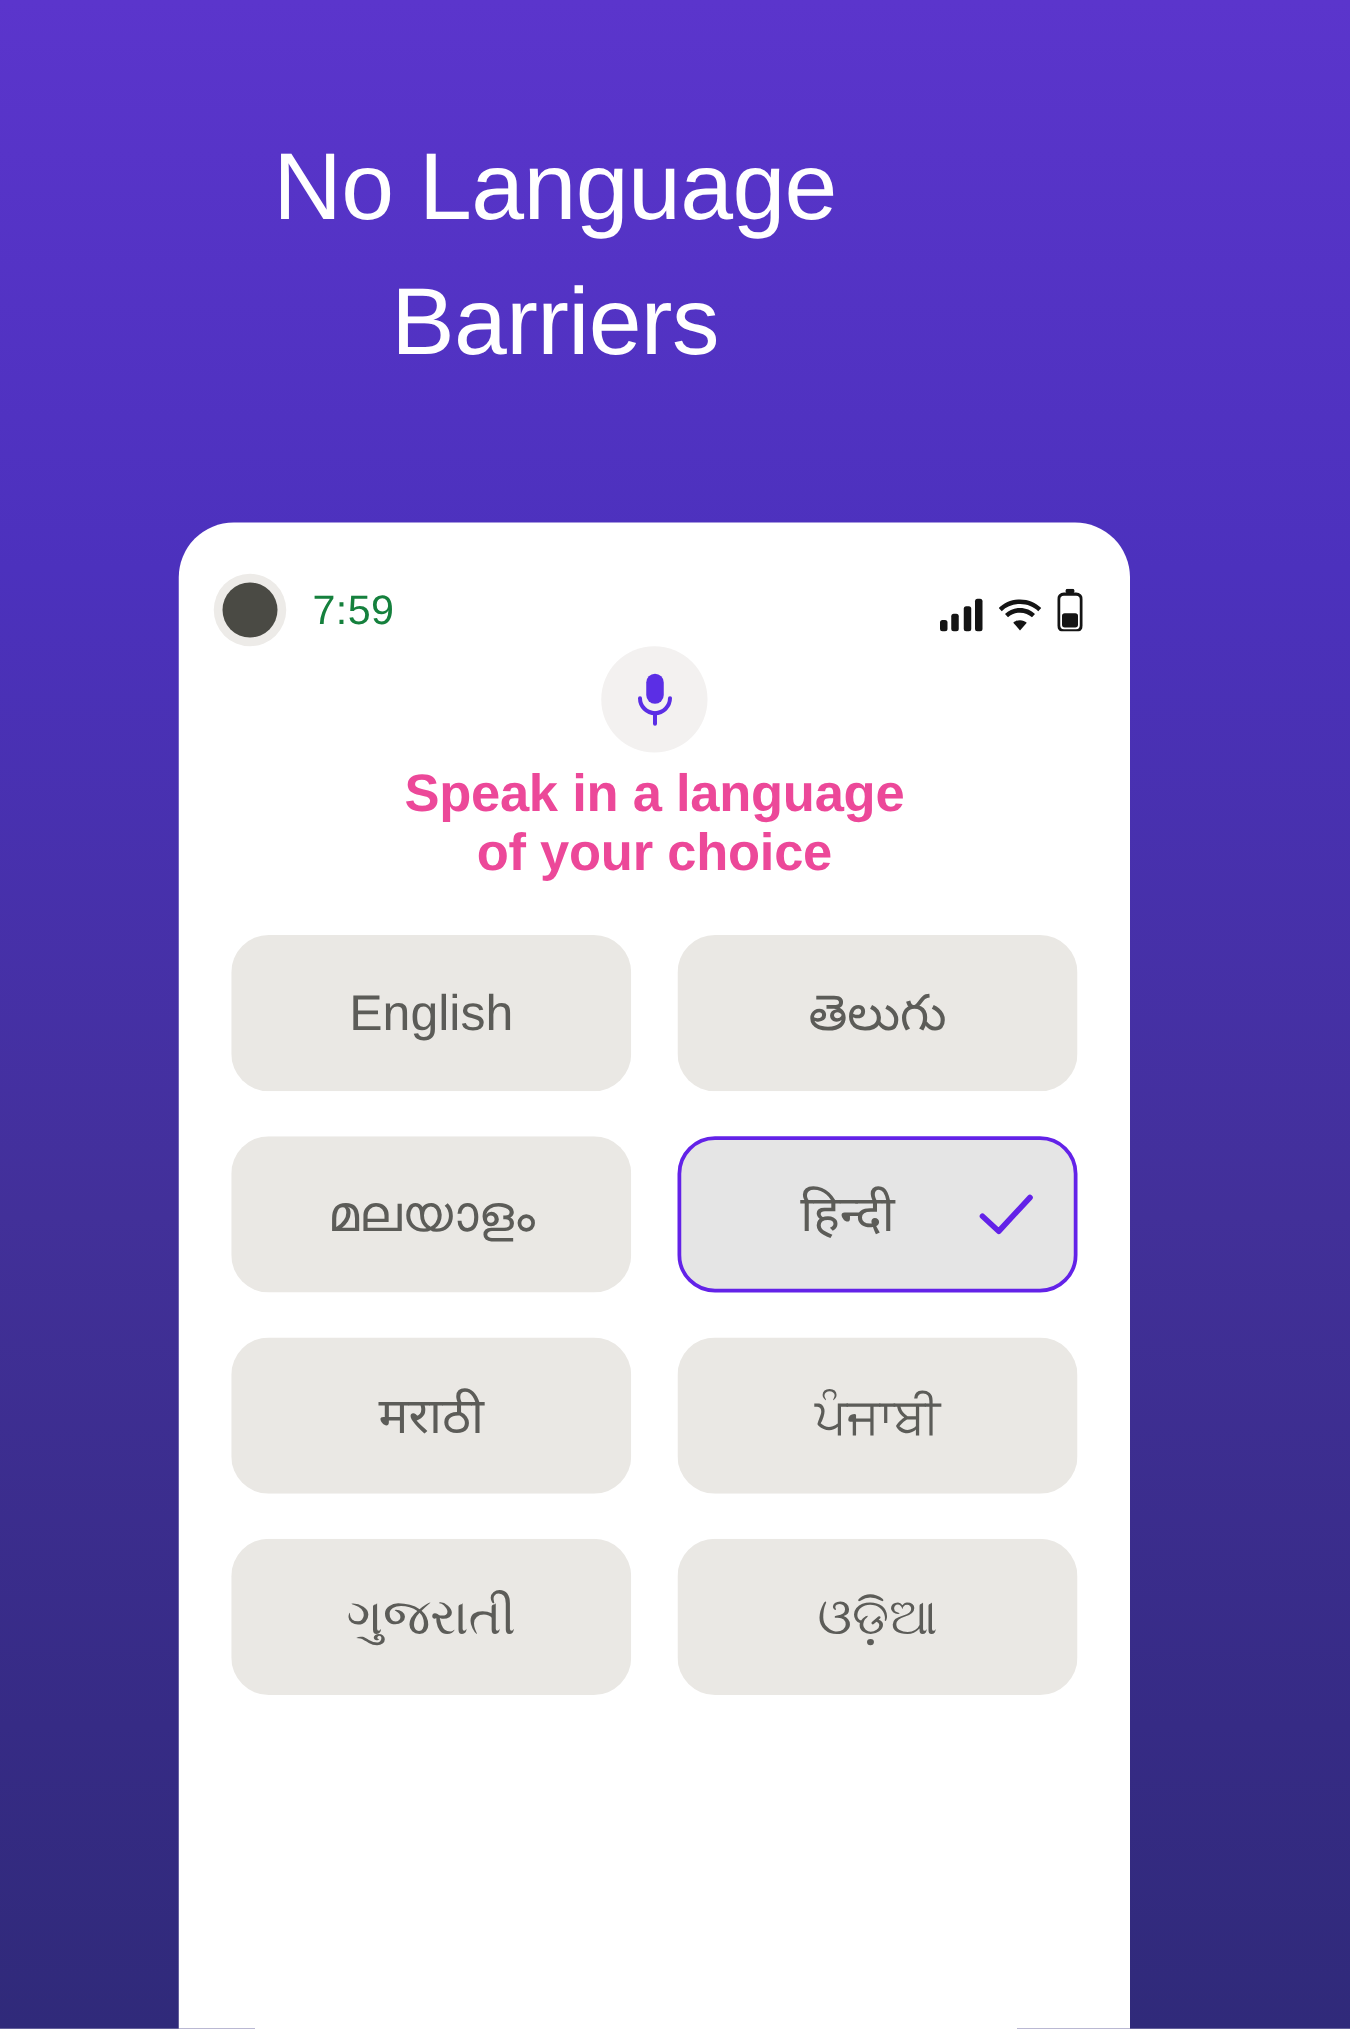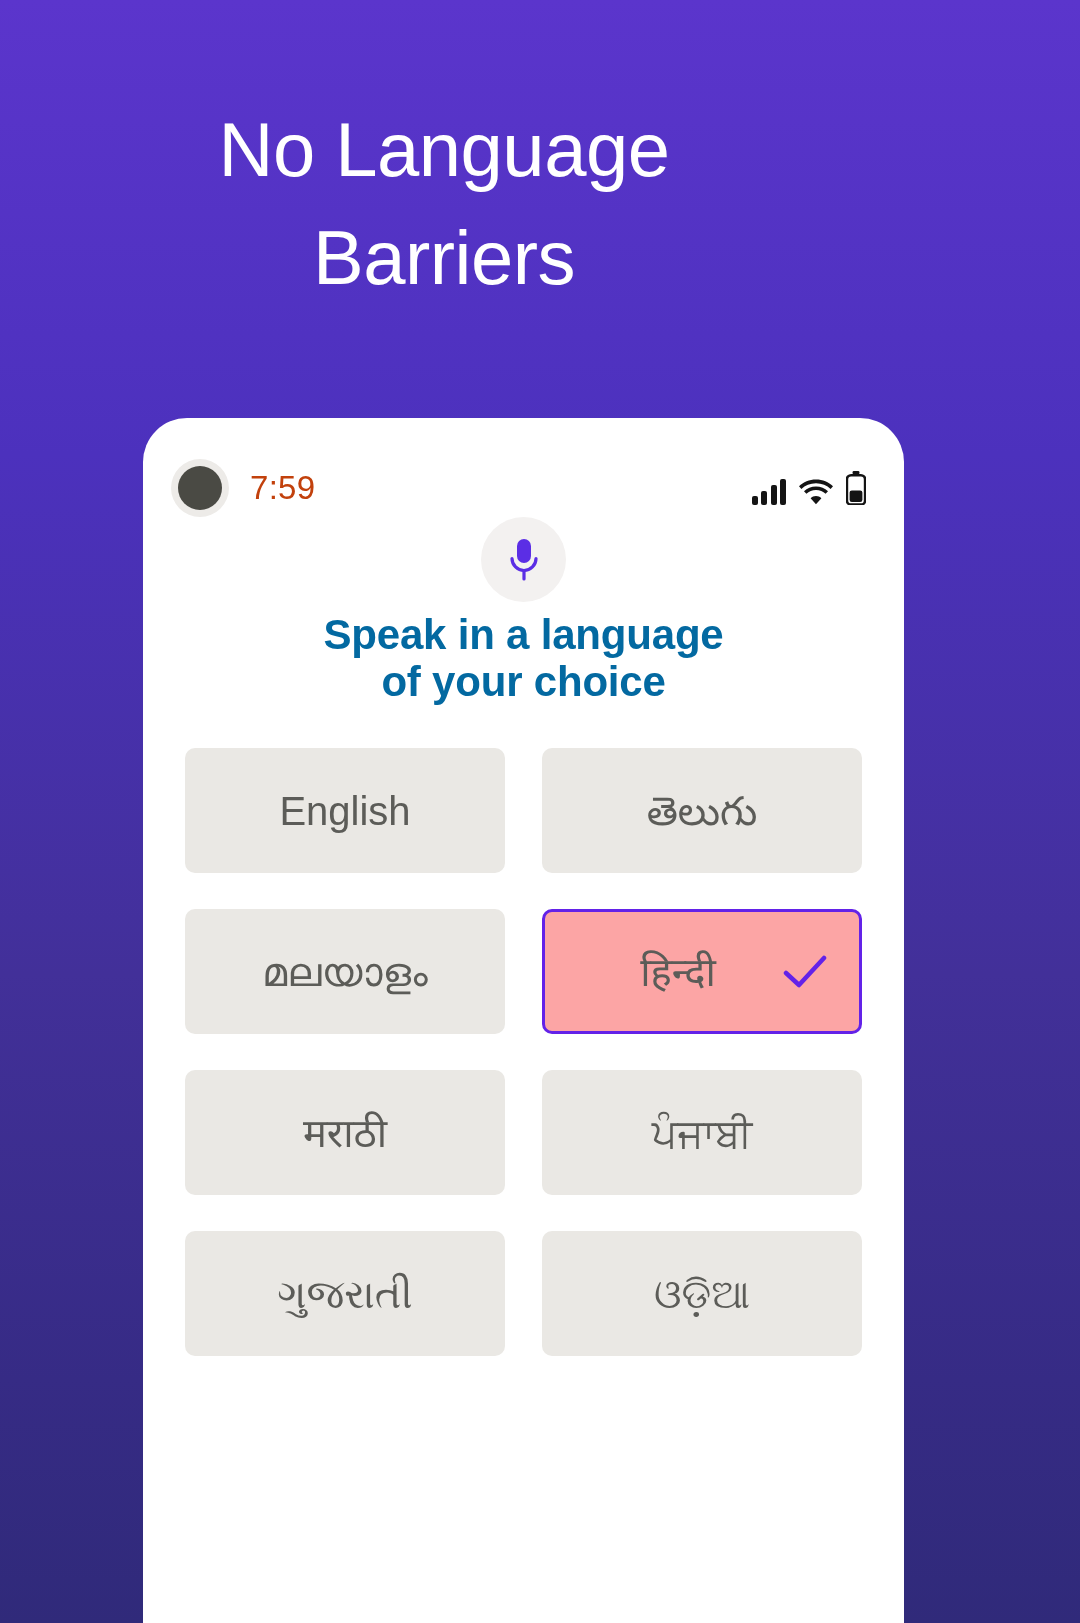--- a/index.html
+++ b/index.html
@@ -74,21 +74,21 @@
     width: 44px;
     height: 44px;
     border-radius: 50%;
     background: #4A4A44;
   }
 
   #clock {
     margin-left: 21px;
     font-size: 33px;
     font-weight: 400;
-    color: #c2410c;
+    color: #15803d;
     letter-spacing: 0.3px;
   }
 
   #status-icons {
     margin-left: auto;
     display: flex;
     align-items: flex-end;
     gap: 13px;
   }
 
@@ -130,21 +130,21 @@
     align-items: center;
     justify-content: center;
   }
 
   #speak-heading {
     position: absolute;
     top: 193px;
     left: 0;
     width: 761px;
     text-align: center;
-    color: #0369a1;
+    color: #ec4899;
     font-size: 42px;
     line-height: 47px;
     font-weight: 700;
     white-space: pre-line;
     letter-spacing: -0.2px;
   }
 
   
   #lang-grid {
     position: absolute;
@@ -152,37 +152,37 @@
     left: 42px;
     width: 677px;
     display: grid;
     grid-template-columns: 320px 320px;
     column-gap: 37px;
     row-gap: 36px;
   }
 
   .lang-btn {
     height: 125px;
-    border-radius: 10px;
+    border-radius: 30px;
     background: #EAE8E4;
     border: 3px solid transparent;
     display: flex;
     align-items: center;
     justify-content: center;
     position: relative;
     color: #5C5C58;
     font-size: 40px;
     line-height: 1.15;
     font-weight: 400;
     padding: 0 14px;
     text-align: center;
   }
 
   .lang-btn.selected {
-    background: #fca5a5;
+    background: #e5e5e5;
     border-color: #6322E8;
     color: #5C5C58;
   }
 
   .lang-btn.selected .label {
     transform: translateX(-24px);
   }
 
   .check-icon {
     position: absolute;

